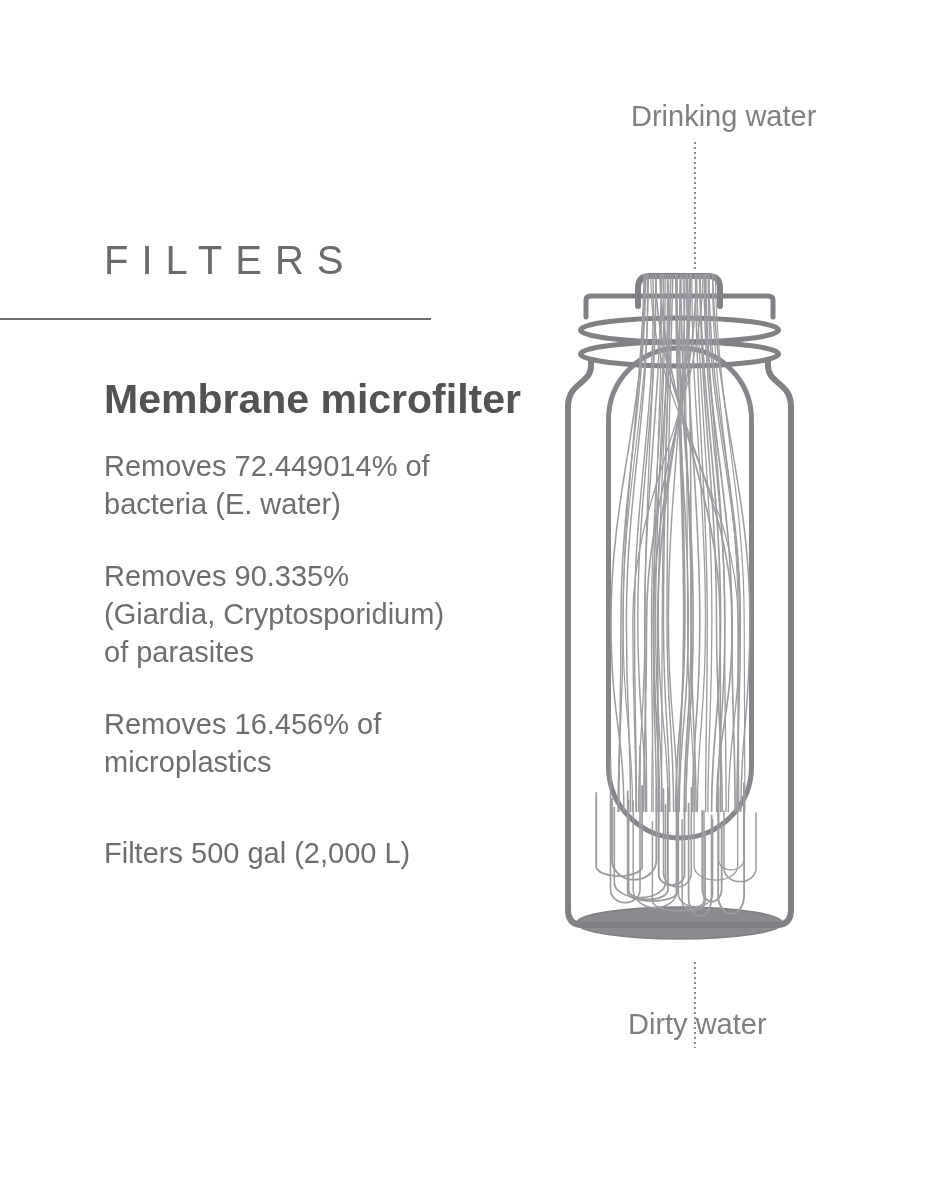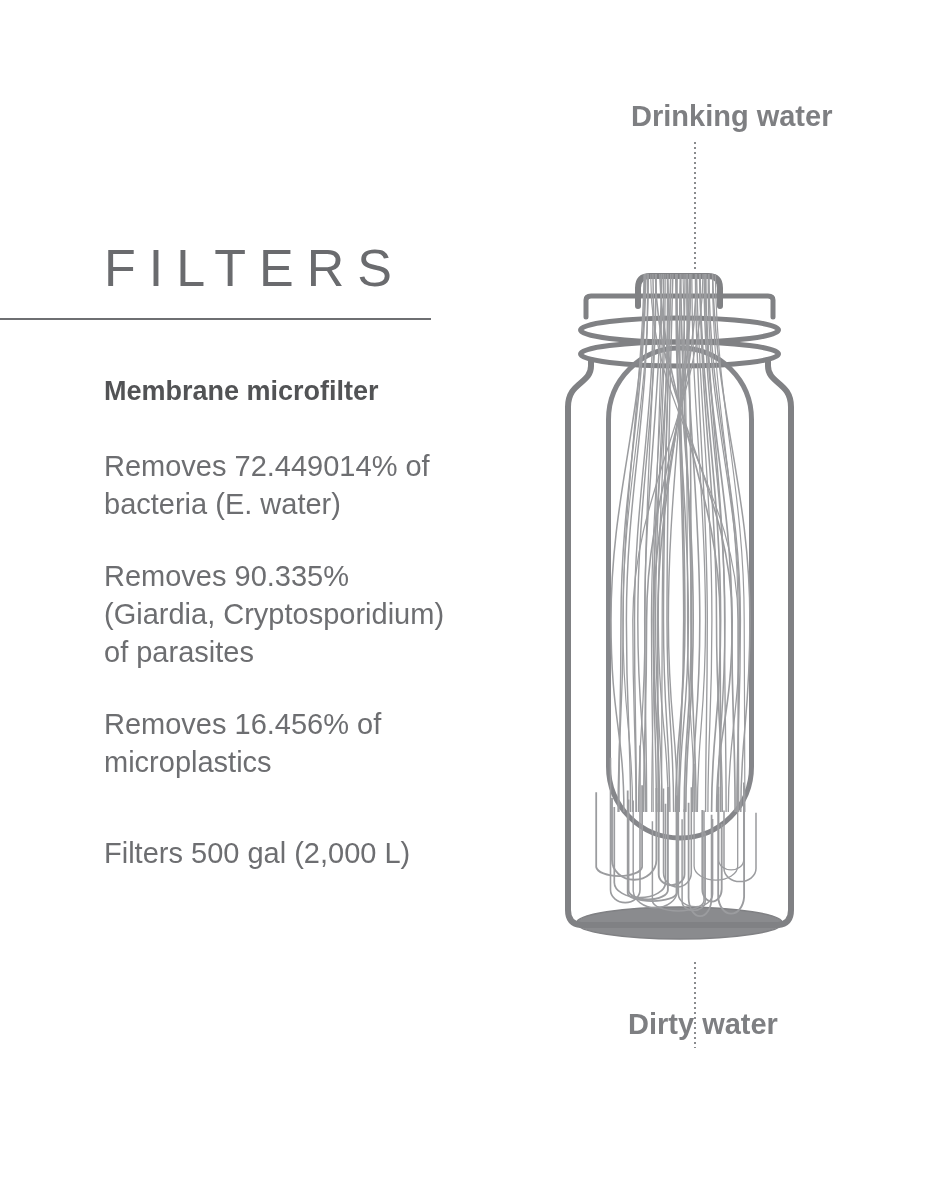--- a/index.html
+++ b/index.html
@@ -8,49 +8,49 @@
     position: relative;
     width: 928px;
     height: 1192px;
     background: #ffffff;
     overflow: hidden;
     font-family: "Liberation Sans", sans-serif;
   }
   .abs { position: absolute; }
   #main-title {
     left: 104px; top: 238px;
-    font-size: 52px;
+    font-size: 40px;
     font-weight: 200;
     letter-spacing: 13px;
     color: var(--c-title, #6a6b6e);
     font-family: "Liberation Sans", sans-serif;
   }
   #title-rule {
     left: 0; top: 318px;
     width: 431px; height: 2px;
     background: var(--c-rule, #6e6f72);
   }
   #section-heading {
     left: 104px; top: 376px;
-    font-size: 27px;
+    font-size: 41px;
     font-weight: 600;
     color: var(--c-heading, #525355);
     text-align: center;
   }
   .bullet {
     left: 104px;
     font-size: 29px;
     line-height: 38px;
     color: var(--c-body, #6d6e71);
     font-weight: 400;
   }
   .bullet span { display: block; }
   .callout-label {
     font-size: 29px;
-    font-weight: 700;
+    font-weight: 400;
     color: var(--c-label, #7e7f82);
     white-space: nowrap;
   }
   .dotline {
     width: 2px;
     background: repeating-linear-gradient(
       to bottom,
       var(--c-dot, #8a8b8e) 0 2.2px,
       transparent 2.2px 5px);
   }

